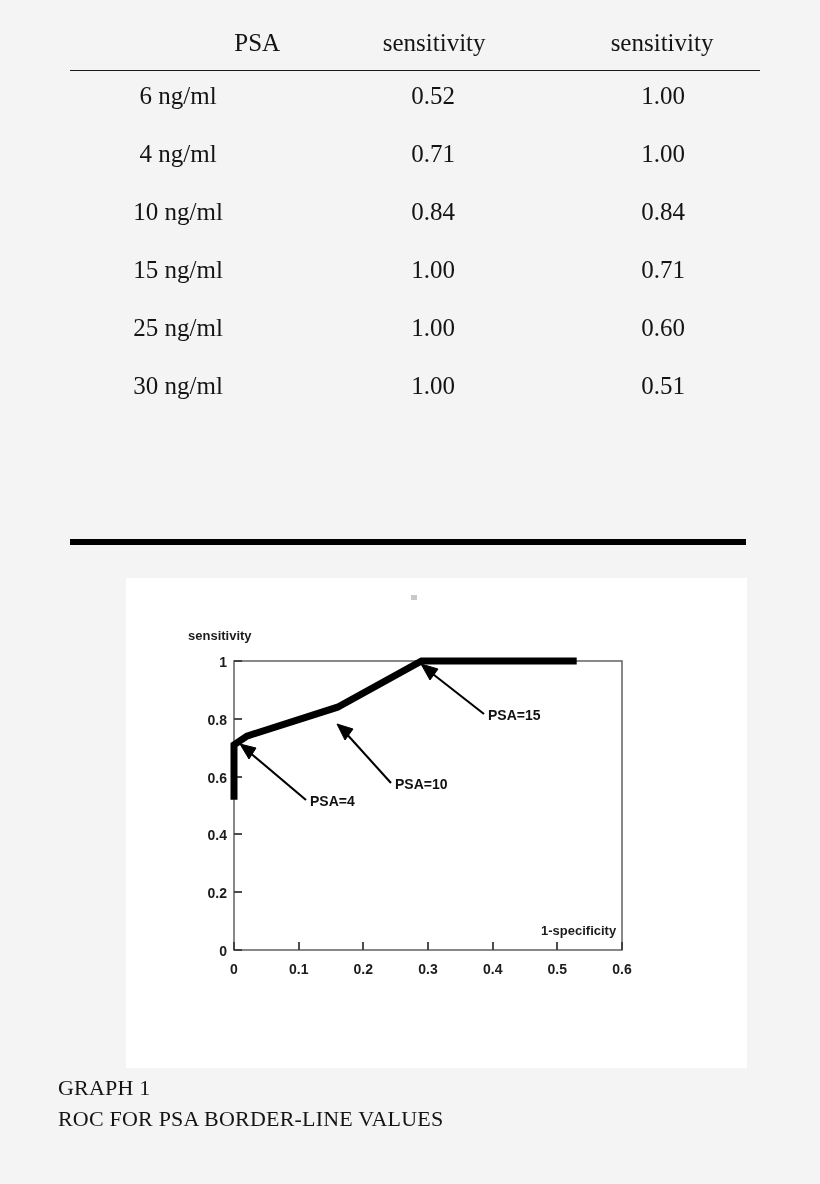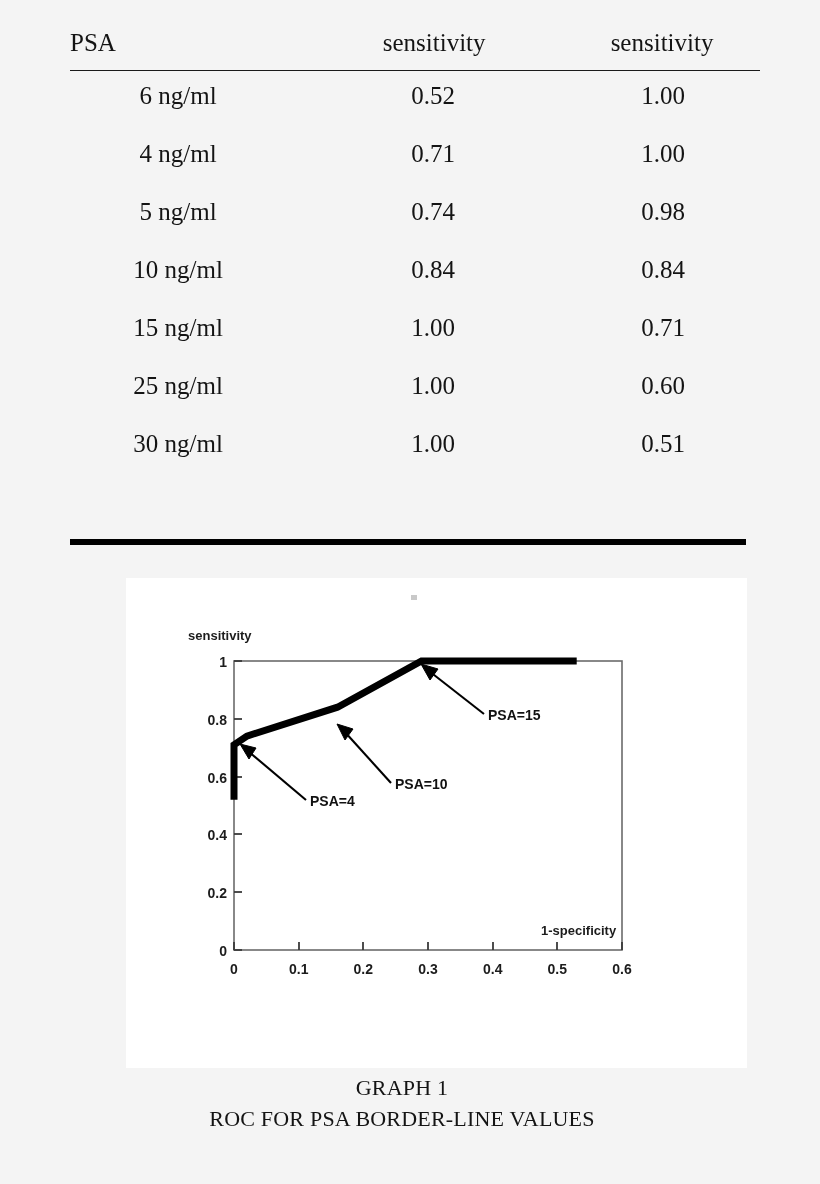--- a/index.html
+++ b/index.html
@@ -38,21 +38,21 @@
     font-family: "Liberation Serif", serif;
   }
   table.psa-table col.c-psa   { width: 38%; }
   table.psa-table col.c-sens  { width: 31%; }
   table.psa-table col.c-spec  { width: 31%; }
 
   table.psa-table thead th {
     height: 48px;
     vertical-align: middle;
   }
-  .th-psa   { text-align: left; padding-right: 52px !important; }
+  .th-psa   { text-align: right; padding-right: 52px !important; }
   .th-sens  { text-align: center; padding-right: 10px !important; }
   .th-spec  { text-align: center; padding-left: 18px !important; }
 
   table.psa-table tbody td {
     height: 58px;
     vertical-align: middle;
   }
   .td-psa   { text-align: center; padding-right: 46px !important; }
   .td-sens  { text-align: center; padding-right: 12px !important; }
   .td-spec  { text-align: center; padding-left: 20px !important; }
@@ -111,24 +111,23 @@
   .ann-label {
     font-family: "Liberation Sans", sans-serif;
     font-size: 14px;
     fill: #111111;
     font-weight: 600;
   }
 
   
   #caption {
     position: absolute;
-    left: 52px;
+    left: 58px;
     top: 1072px;
     width: 700px;
-    text-align: center;
   }
   #caption div {
     font-family: "Liberation Serif", serif;
     font-size: 22px;
     line-height: 31px;
     color: #141414;
     letter-spacing: 0.2px;
   }
 </style>
 </head>
@@ -151,25 +150,20 @@
     <tbody>
       <tr>
         <td class="td-psa">6 ng/ml</td>
         <td class="td-sens">0.52</td>
         <td class="td-spec">1.00</td>
       </tr>
       <tr>
         <td class="td-psa">4 ng/ml</td>
         <td class="td-sens">0.71</td>
         <td class="td-spec">1.00</td>
-      </tr>
-      <tr>
-        <td class="td-psa">5 ng/ml</td>
-        <td class="td-sens">0.74</td>
-        <td class="td-spec">0.98</td>
       </tr>
       <tr>
         <td class="td-psa">10 ng/ml</td>
         <td class="td-sens">0.84</td>
         <td class="td-spec">0.84</td>
       </tr>
       <tr>
         <td class="td-psa">15 ng/ml</td>
         <td class="td-sens">1.00</td>
         <td class="td-spec">0.71</td>

